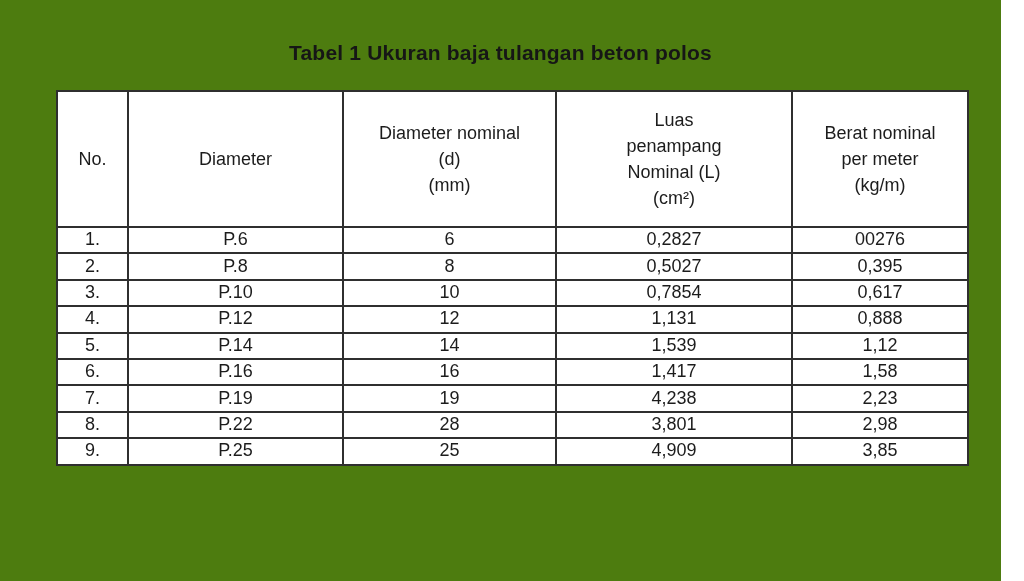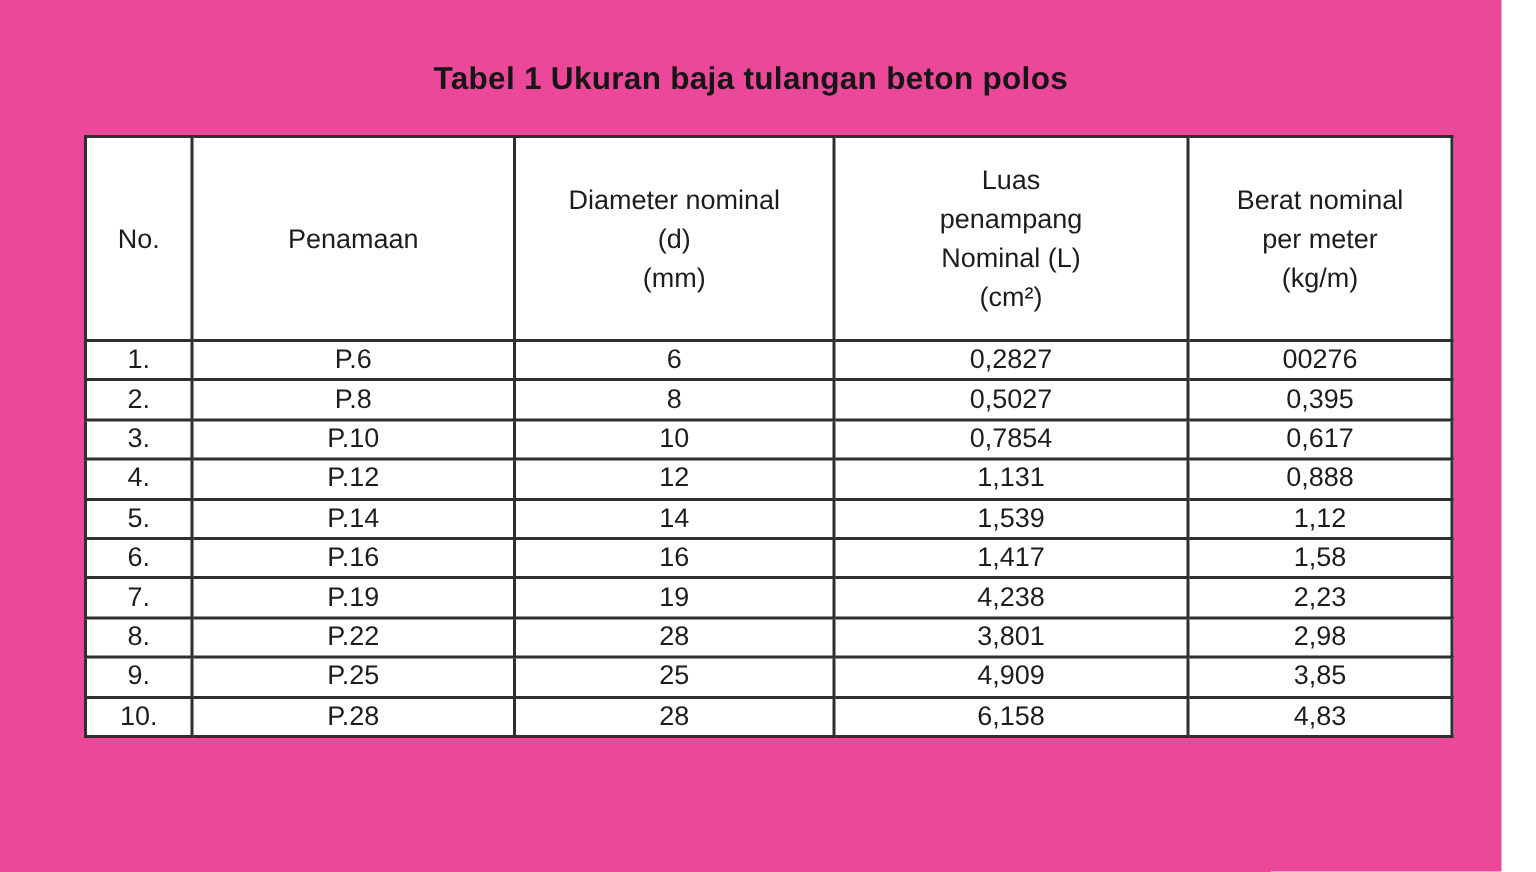--- a/index.html
+++ b/index.html
@@ -11,21 +11,21 @@
     width: 1024px;
     height: 581px;
     font-family: "Liberation Sans", sans-serif;
     color: #1c1c1c;
     overflow: hidden;
   }
   .page {
     position: relative;
     width: 1001px;
     height: 581px;
-    background: #ec4899;
+    background: #4d7c0f;
   }
   .doc-title {
     position: absolute;
     top: 41px;
     left: 0;
     width: 100%;
     text-align: center;
     font-weight: bold;
     font-size: 21px;
     letter-spacing: 0.2px;
@@ -73,21 +73,21 @@
     <colgroup>
       <col style="width:71px">
       <col style="width:215px">
       <col style="width:213px">
       <col style="width:236px">
       <col style="width:176px">
     </colgroup>
     <thead>
       <tr>
         <th>No.</th>
-        <th>Penamaan</th>
+        <th>Diameter</th>
         <th>Diameter nominal
 (d)
 (mm)</th>
         <th>Luas
 penampang
 Nominal (L)
 (cm²)</th>
         <th>Berat nominal
 per meter
 (kg/m)</th>
@@ -150,23 +150,16 @@
           <td>3,801</td>
           <td>2,98</td>
         </tr>
         <tr>
           <td>9.</td>
           <td>P.25</td>
           <td>25</td>
           <td>4,909</td>
           <td>3,85</td>
         </tr>
-        <tr>
-          <td>10.</td>
-          <td>P.28</td>
-          <td>28</td>
-          <td>6,158</td>
-          <td>4,83</td>
-        </tr>
       </tbody>
   </table>
 
 </div>
 
 </body></html>

